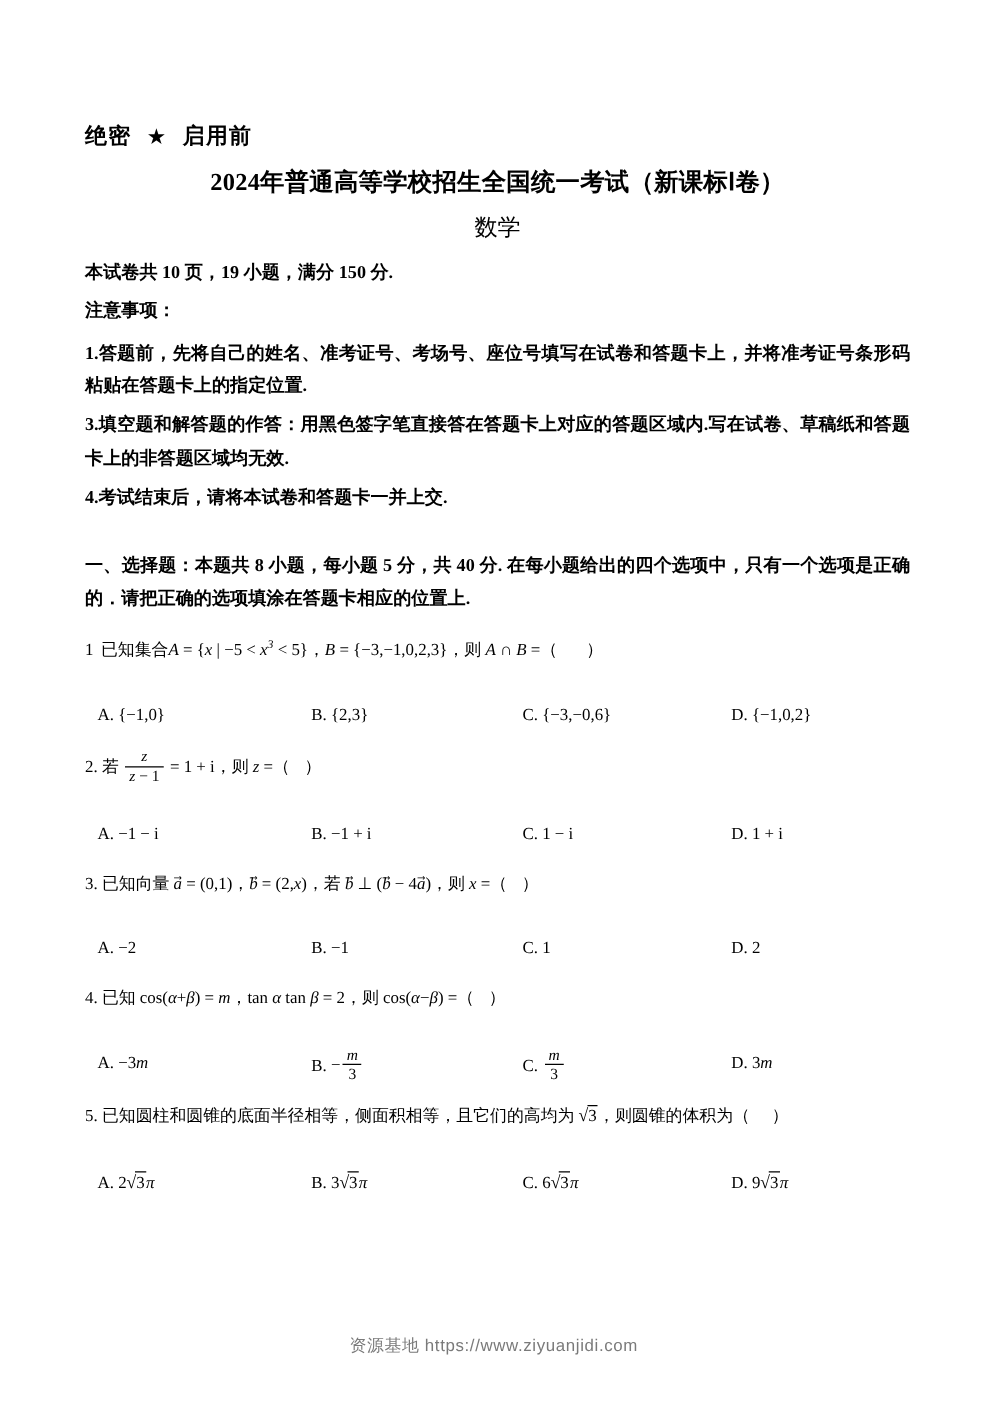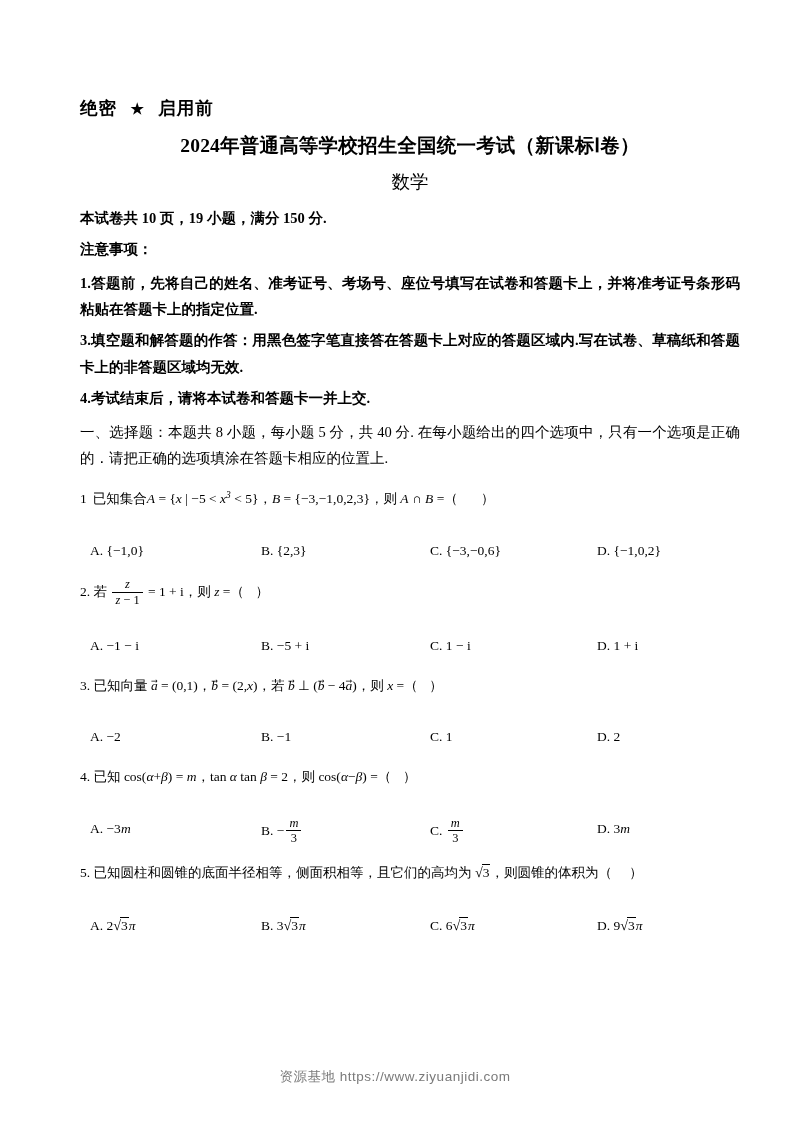--- a/index.html
+++ b/index.html
@@ -17,21 +17,21 @@
   }
   .page {
     position: absolute;
     left: 0; top: 0;
     width: 793px;
     height: 1122px;
     background: #fff;
   }
   .content {
     position: absolute;
-    left: 80px;
+    left: 68px;
     top: 96px;
     width: 660px;
   }
   .secret-line {
     font-weight: bold;
     font-size: 17.5px;
     letter-spacing: 1px;
     margin-bottom: 12px;
   }
   .secret-line .star {
@@ -57,24 +57,24 @@
     line-height: 1.5;
   }
   .notice-item {
     font-weight: bold;
     font-size: 14.5px;
     line-height: 1.85;
     margin-bottom: 4px;
     text-align: justify;
   }
   .section-head {
-    font-weight: normal;
+    font-weight: bold;
     font-size: 14.5px;
     line-height: 1.85;
-    margin-top: 7px;
+    margin-top: 28px;
     margin-bottom: 6px;
     text-align: justify;
   }
   .question {
     font-size: 13.5px;
     line-height: 1.9;
     margin-top: 14px;
   }
   .q-stem {
     display: block;
@@ -188,21 +188,21 @@
       <span class="q-stem">
         2. 若 <span class="frac"><span class="num"><span class="mi">z</span></span><span class="den"><span class="mi">z</span> − 1</span></span> = 1 + i，则 <span class="mi">z</span> =（<span class="paren-blank">&nbsp;&nbsp;</span>）
       </span>
       <div class="options">
         <div class="opt opt-a">
           <span>A.</span>
           <span>−1 − i</span>
         </div>
         <div class="opt opt-b">
           <span>B.</span>
-          <span>−5 + i</span>
+          <span>−1 + i</span>
         </div>
         <div class="opt opt-c">
           <span>C.</span>
           <span>1 − i</span>
         </div>
         <div class="opt opt-d">
           <span>D.</span>
           <span>1 + i</span>
         </div>
       </div>

